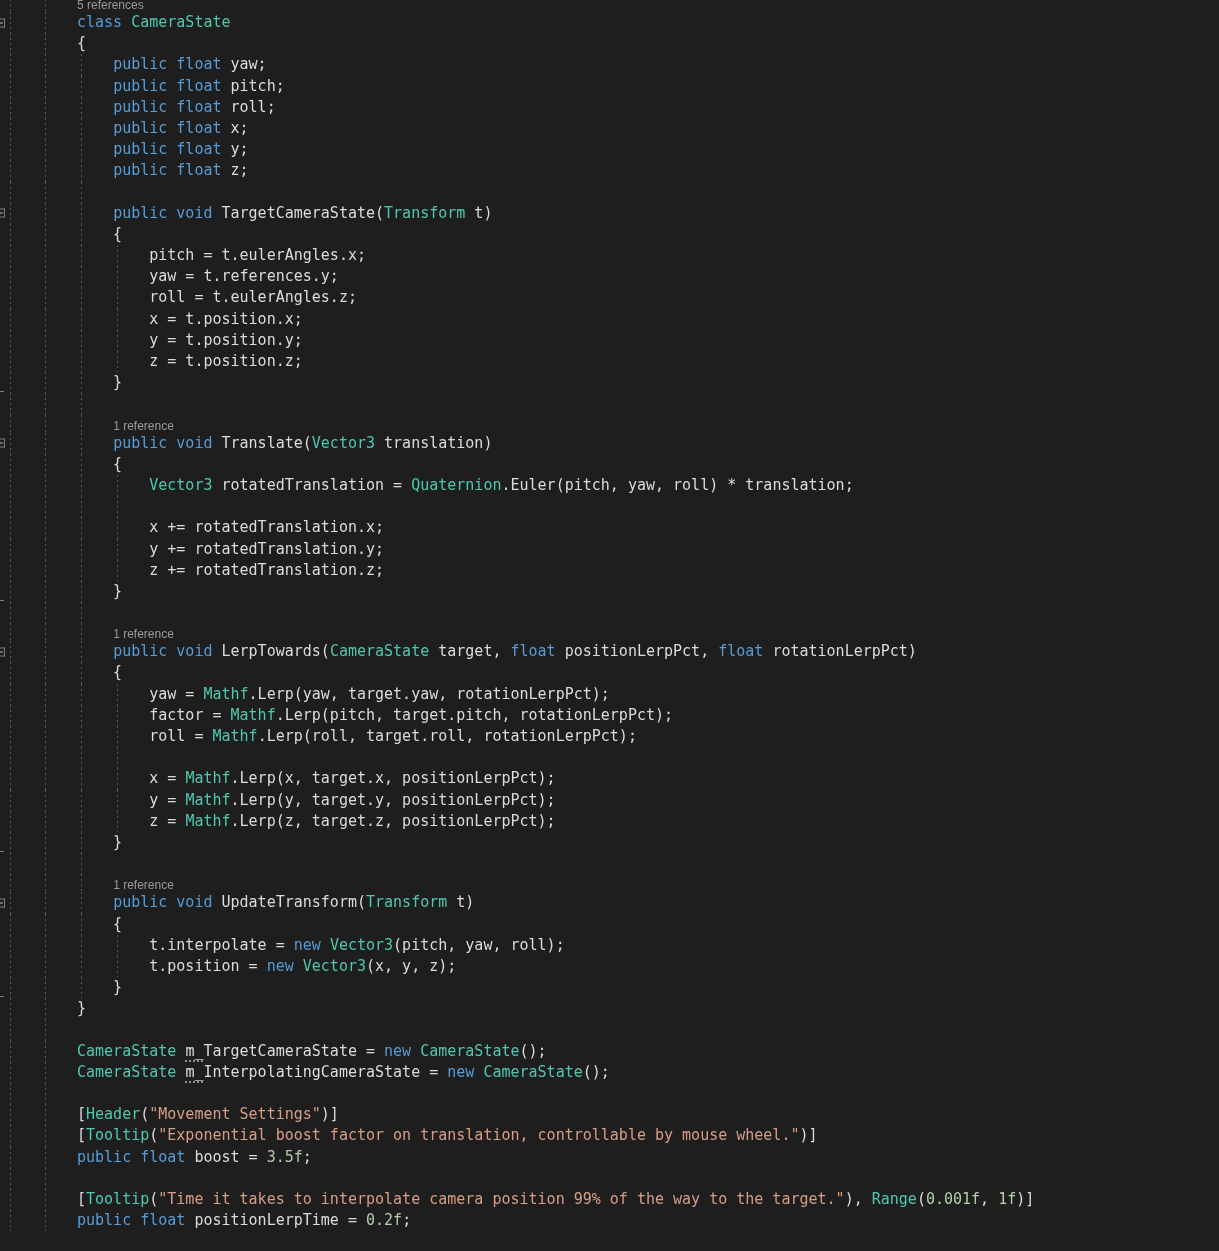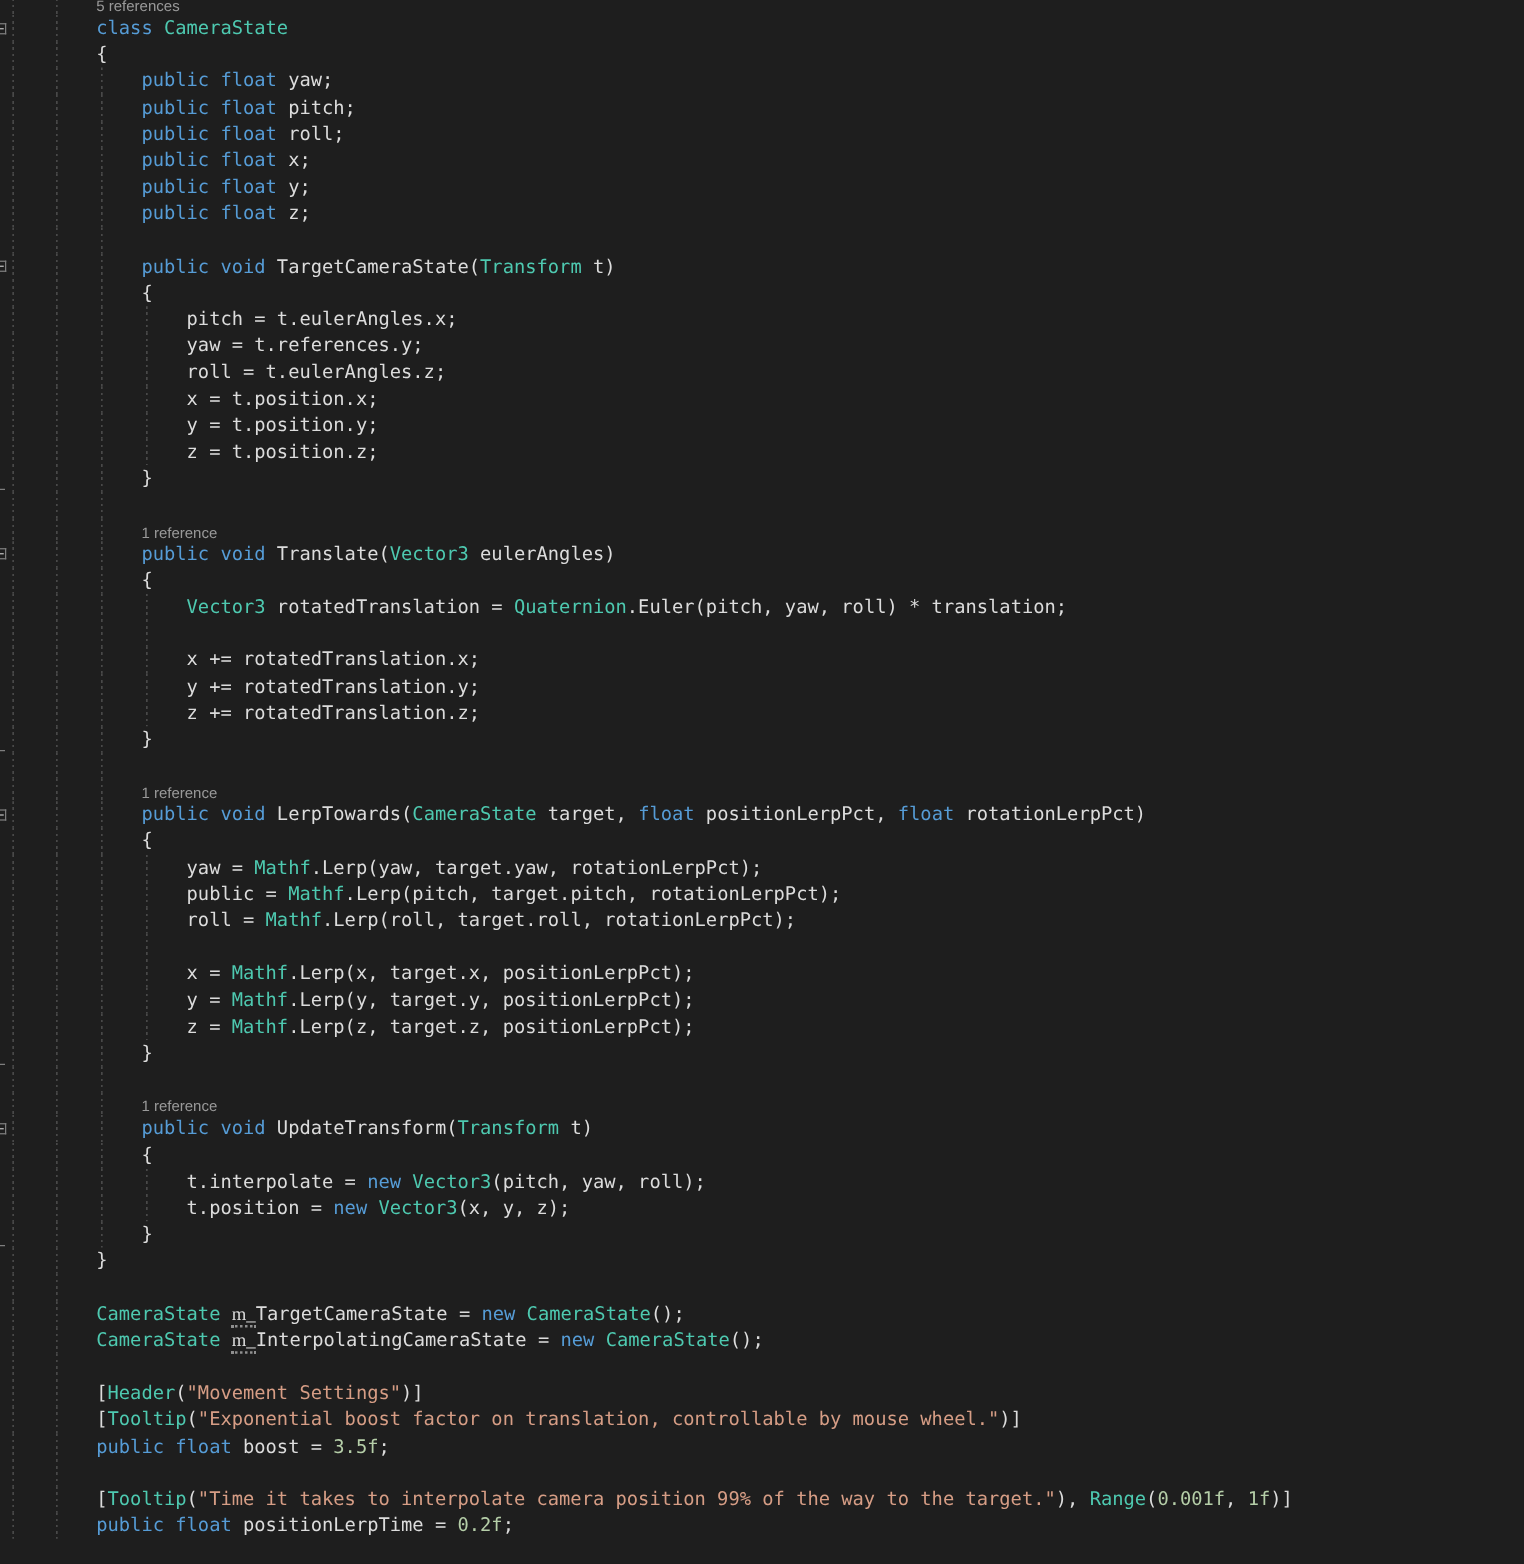--- a/index.html
+++ b/index.html
@@ -12,21 +12,21 @@
   .line{
     position:relative;height:21.2px;line-height:21.2px;
     font-size:15px;padding-left:77px;white-space:pre;color:#dcdcdc;
   }
   .line.lens{height:18px;line-height:21px;}
   .tk{color:#569cd6;}
   .tt{color:#4ec9b0;}
   .tp{color:#dcdcdc;}
   .ts{color:#d69d85;}
   .tn{color:#b5cea8;}
-  .tu{color:#dcdcdc;border-bottom:2px dotted #8f8f8f;font-family:Liberation Serif, serif;}
+  .tu{color:#dcdcdc;border-bottom:2px dotted #8f8f8f;}
   .tl{font-family:"Liberation Sans",sans-serif;font-size:12px;color:#9a9a9a;}
   .guide{
     position:absolute;top:0;height:100%;width:1px;pointer-events:none;
     background:repeating-linear-gradient(180deg,#575757 0 2px,transparent 2px 5px);
   }
   .fb{
     position:absolute;left:0;top:50%;transform:translateY(-50%);
     width:5px;height:9px;background:#1e1e1e;box-sizing:border-box;
     border:1px solid #7e7e7e;border-left:none;
   }
@@ -52,34 +52,34 @@
       <div class="line"><i class="guide" style="left: 10px;"></i><i class="guide" style="left: 45px;"></i><i class="guide" style="left: 81px;"></i><span class="tp">    {</span></div>
       <div class="line"><i class="guide" style="left: 10px;"></i><i class="guide" style="left: 45px;"></i><i class="guide" style="left: 81px;"></i><i class="guide" style="left: 117px;"></i><span class="tp">        pitch = t.eulerAngles.x;</span></div>
       <div class="line"><i class="guide" style="left: 10px;"></i><i class="guide" style="left: 45px;"></i><i class="guide" style="left: 81px;"></i><i class="guide" style="left: 117px;"></i><span class="tp">        yaw = t.references.y;</span></div>
       <div class="line"><i class="guide" style="left: 10px;"></i><i class="guide" style="left: 45px;"></i><i class="guide" style="left: 81px;"></i><i class="guide" style="left: 117px;"></i><span class="tp">        roll = t.eulerAngles.z;</span></div>
       <div class="line"><i class="guide" style="left: 10px;"></i><i class="guide" style="left: 45px;"></i><i class="guide" style="left: 81px;"></i><i class="guide" style="left: 117px;"></i><span class="tp">        x = t.position.x;</span></div>
       <div class="line"><i class="guide" style="left: 10px;"></i><i class="guide" style="left: 45px;"></i><i class="guide" style="left: 81px;"></i><i class="guide" style="left: 117px;"></i><span class="tp">        y = t.position.y;</span></div>
       <div class="line"><i class="guide" style="left: 10px;"></i><i class="guide" style="left: 45px;"></i><i class="guide" style="left: 81px;"></i><i class="guide" style="left: 117px;"></i><span class="tp">        z = t.position.z;</span></div>
       <div class="line"><i class="guide" style="left: 10px;"></i><i class="guide" style="left: 45px;"></i><i class="guide" style="left: 81px;"></i><i class="fe"></i><span class="tp">    }</span></div>
       <div class="line"><i class="guide" style="left: 10px;"></i><i class="guide" style="left: 45px;"></i><i class="guide" style="left: 81px;"></i></div>
       <div class="line lens"><i class="guide" style="left: 10px;"></i><i class="guide" style="left: 45px;"></i><i class="guide" style="left: 81px;"></i><span class="tp">    </span><span class="tl">1 reference</span></div>
-      <div class="line"><i class="guide" style="left: 10px;"></i><i class="guide" style="left: 45px;"></i><i class="guide" style="left: 81px;"></i><i class="fb"></i><span class="tp">    </span><span class="tk">public</span><span class="tp"> </span><span class="tk">void</span><span class="tp"> Translate(</span><span class="tt">Vector3</span><span class="tp"> eulerAngles)</span></div>
+      <div class="line"><i class="guide" style="left: 10px;"></i><i class="guide" style="left: 45px;"></i><i class="guide" style="left: 81px;"></i><i class="fb"></i><span class="tp">    </span><span class="tk">public</span><span class="tp"> </span><span class="tk">void</span><span class="tp"> Translate(</span><span class="tt">Vector3</span><span class="tp"> translation)</span></div>
       <div class="line"><i class="guide" style="left: 10px;"></i><i class="guide" style="left: 45px;"></i><i class="guide" style="left: 81px;"></i><span class="tp">    {</span></div>
       <div class="line"><i class="guide" style="left: 10px;"></i><i class="guide" style="left: 45px;"></i><i class="guide" style="left: 81px;"></i><i class="guide" style="left: 117px;"></i><span class="tp">        </span><span class="tt">Vector3</span><span class="tp"> rotatedTranslation = </span><span class="tt">Quaternion</span><span class="tp">.Euler(pitch, yaw, roll) * translation;</span></div>
       <div class="line"><i class="guide" style="left: 10px;"></i><i class="guide" style="left: 45px;"></i><i class="guide" style="left: 81px;"></i><i class="guide" style="left: 117px;"></i></div>
       <div class="line"><i class="guide" style="left: 10px;"></i><i class="guide" style="left: 45px;"></i><i class="guide" style="left: 81px;"></i><i class="guide" style="left: 117px;"></i><span class="tp">        x += rotatedTranslation.x;</span></div>
       <div class="line"><i class="guide" style="left: 10px;"></i><i class="guide" style="left: 45px;"></i><i class="guide" style="left: 81px;"></i><i class="guide" style="left: 117px;"></i><span class="tp">        y += rotatedTranslation.y;</span></div>
       <div class="line"><i class="guide" style="left: 10px;"></i><i class="guide" style="left: 45px;"></i><i class="guide" style="left: 81px;"></i><i class="guide" style="left: 117px;"></i><span class="tp">        z += rotatedTranslation.z;</span></div>
       <div class="line"><i class="guide" style="left: 10px;"></i><i class="guide" style="left: 45px;"></i><i class="guide" style="left: 81px;"></i><i class="fe"></i><span class="tp">    }</span></div>
       <div class="line"><i class="guide" style="left: 10px;"></i><i class="guide" style="left: 45px;"></i><i class="guide" style="left: 81px;"></i></div>
       <div class="line lens"><i class="guide" style="left: 10px;"></i><i class="guide" style="left: 45px;"></i><i class="guide" style="left: 81px;"></i><span class="tp">    </span><span class="tl">1 reference</span></div>
       <div class="line"><i class="guide" style="left: 10px;"></i><i class="guide" style="left: 45px;"></i><i class="guide" style="left: 81px;"></i><i class="fb"></i><span class="tp">    </span><span class="tk">public</span><span class="tp"> </span><span class="tk">void</span><span class="tp"> LerpTowards(</span><span class="tt">CameraState</span><span class="tp"> target, </span><span class="tk">float</span><span class="tp"> positionLerpPct, </span><span class="tk">float</span><span class="tp"> rotationLerpPct)</span></div>
       <div class="line"><i class="guide" style="left: 10px;"></i><i class="guide" style="left: 45px;"></i><i class="guide" style="left: 81px;"></i><span class="tp">    {</span></div>
       <div class="line"><i class="guide" style="left: 10px;"></i><i class="guide" style="left: 45px;"></i><i class="guide" style="left: 81px;"></i><i class="guide" style="left: 117px;"></i><span class="tp">        yaw = </span><span class="tt">Mathf</span><span class="tp">.Lerp(yaw, target.yaw, rotationLerpPct);</span></div>
-      <div class="line"><i class="guide" style="left: 10px;"></i><i class="guide" style="left: 45px;"></i><i class="guide" style="left: 81px;"></i><i class="guide" style="left: 117px;"></i><span class="tp">        public = </span><span class="tt">Mathf</span><span class="tp">.Lerp(pitch, target.pitch, rotationLerpPct);</span></div>
+      <div class="line"><i class="guide" style="left: 10px;"></i><i class="guide" style="left: 45px;"></i><i class="guide" style="left: 81px;"></i><i class="guide" style="left: 117px;"></i><span class="tp">        factor = </span><span class="tt">Mathf</span><span class="tp">.Lerp(pitch, target.pitch, rotationLerpPct);</span></div>
       <div class="line"><i class="guide" style="left: 10px;"></i><i class="guide" style="left: 45px;"></i><i class="guide" style="left: 81px;"></i><i class="guide" style="left: 117px;"></i><span class="tp">        roll = </span><span class="tt">Mathf</span><span class="tp">.Lerp(roll, target.roll, rotationLerpPct);</span></div>
       <div class="line"><i class="guide" style="left: 10px;"></i><i class="guide" style="left: 45px;"></i><i class="guide" style="left: 81px;"></i><i class="guide" style="left: 117px;"></i></div>
       <div class="line"><i class="guide" style="left: 10px;"></i><i class="guide" style="left: 45px;"></i><i class="guide" style="left: 81px;"></i><i class="guide" style="left: 117px;"></i><span class="tp">        x = </span><span class="tt">Mathf</span><span class="tp">.Lerp(x, target.x, positionLerpPct);</span></div>
       <div class="line"><i class="guide" style="left: 10px;"></i><i class="guide" style="left: 45px;"></i><i class="guide" style="left: 81px;"></i><i class="guide" style="left: 117px;"></i><span class="tp">        y = </span><span class="tt">Mathf</span><span class="tp">.Lerp(y, target.y, positionLerpPct);</span></div>
       <div class="line"><i class="guide" style="left: 10px;"></i><i class="guide" style="left: 45px;"></i><i class="guide" style="left: 81px;"></i><i class="guide" style="left: 117px;"></i><span class="tp">        z = </span><span class="tt">Mathf</span><span class="tp">.Lerp(z, target.z, positionLerpPct);</span></div>
       <div class="line"><i class="guide" style="left: 10px;"></i><i class="guide" style="left: 45px;"></i><i class="guide" style="left: 81px;"></i><i class="fe"></i><span class="tp">    }</span></div>
       <div class="line"><i class="guide" style="left: 10px;"></i><i class="guide" style="left: 45px;"></i><i class="guide" style="left: 81px;"></i></div>
       <div class="line lens"><i class="guide" style="left: 10px;"></i><i class="guide" style="left: 45px;"></i><i class="guide" style="left: 81px;"></i><span class="tp">    </span><span class="tl">1 reference</span></div>
       <div class="line"><i class="guide" style="left: 10px;"></i><i class="guide" style="left: 45px;"></i><i class="guide" style="left: 81px;"></i><i class="fb"></i><span class="tp">    </span><span class="tk">public</span><span class="tp"> </span><span class="tk">void</span><span class="tp"> UpdateTransform(</span><span class="tt">Transform</span><span class="tp"> t)</span></div>
       <div class="line"><i class="guide" style="left: 10px;"></i><i class="guide" style="left: 45px;"></i><i class="guide" style="left: 81px;"></i><span class="tp">    {</span></div>

